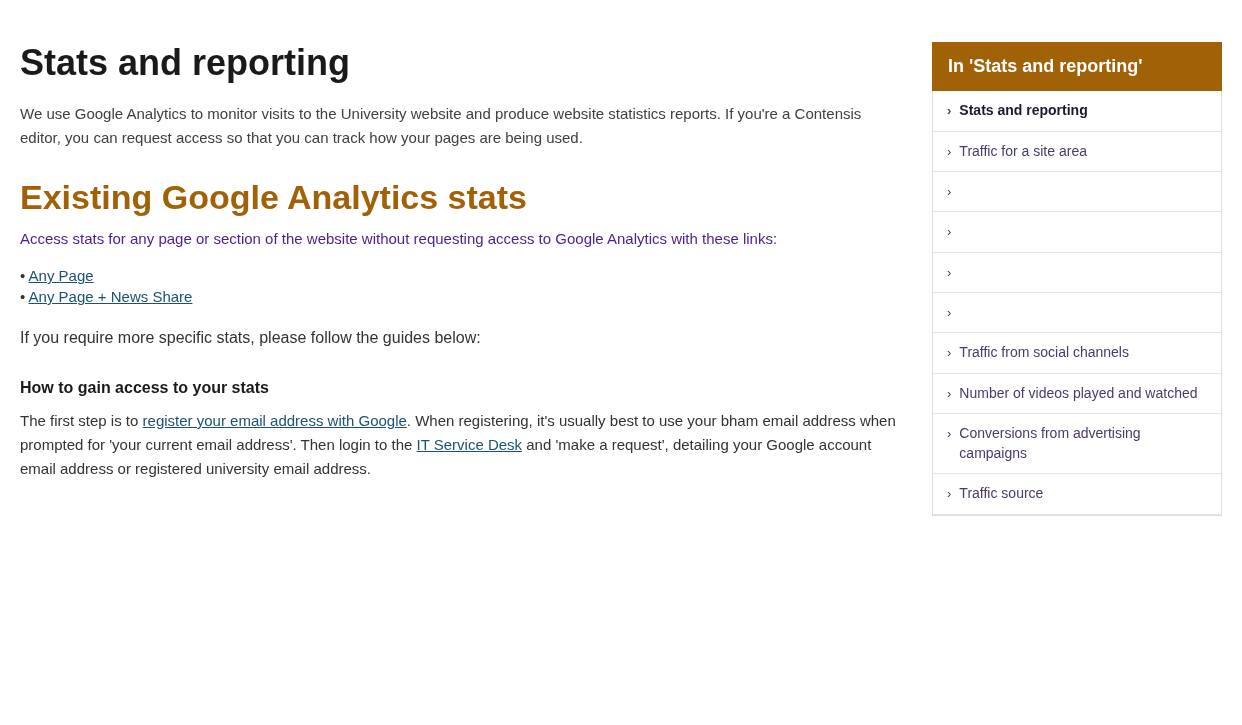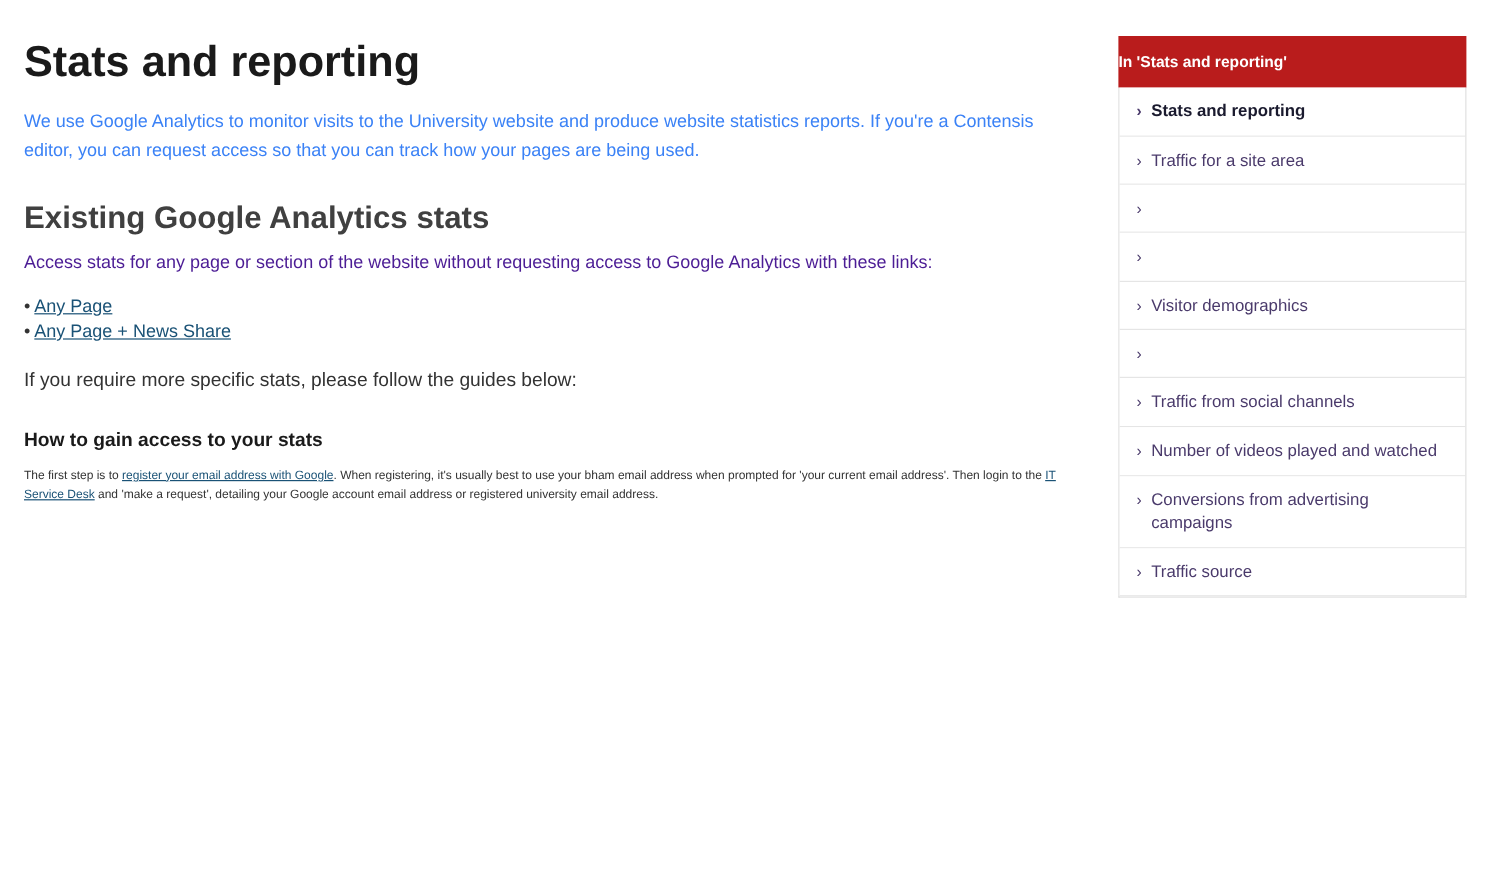--- a/index.html
+++ b/index.html
@@ -12,21 +12,21 @@
       font-family: Arial, sans-serif;
       font-size: 15px;
       color: #333;
       background: #fff;
       padding: 0;
     }
 
     .page-wrapper {
       display: flex;
       max-width: 1242px;
-      margin: 0 auto;
+      margin: 12px auto;
       padding: 30px 20px 30px 20px;
       gap: 30px;
     }
 
     .main-content {
       flex: 1;
       min-width: 0;
       max-width: 900px;
     }
 
@@ -40,28 +40,28 @@
       font-size: 36px;
       font-weight: bold;
       color: #1a1a1a;
       margin-bottom: 18px;
       font-family: Arial, sans-serif;
     }
 
     .intro-text {
       font-size: 15px;
       line-height: 1.6;
-      color: #3b82f6;
+      color: #404040;
       margin-bottom: 28px;
     }
 
     .section-heading {
-      font-size: 26px;
-      font-weight: bold;
-      color: #404040;
+      font-size: 34px;
+      font-weight: bold;
+      color: #a16207;
       margin-bottom: 10px;
     }
 
     .section-text {
       font-size: 15px;
       line-height: 1.6;
       color: #4c1d95;
       margin-bottom: 14px;
     }
 
@@ -94,31 +94,31 @@
     }
 
     .section-heading-2 {
       font-size: 16px;
       font-weight: bold;
       color: #1a1a1a;
       margin-bottom: 12px;
     }
 
     .gain-access-text {
-      font-size: 10px;
+      font-size: 15px;
       line-height: 1.6;
       color: #333;
     }
 
     
     .sidebar-header {
-      background-color: #b91c1c;
+      background-color: #a16207;
       color: #fff;
-      padding: 14px 0;
-      font-size: 13px;
+      padding: 14px 16px;
+      font-size: 18px;
       font-weight: bold;
     }
 
     .sidebar-nav {
       border: 1px solid #ddd;
       border-top: none;
     }
 
     .sidebar-item {
       display: flex;
@@ -196,21 +196,20 @@
       <a class="sidebar-item" href="#">
         <span class="chevron">›</span>
       </a>
 
       <a class="sidebar-item" href="#">
         <span class="chevron">›</span>
       </a>
 
       <a class="sidebar-item" href="#">
         <span class="chevron">›</span>
-        <span class="item-text">Visitor demographics</span>
       </a>
 
       <a class="sidebar-item" href="#">
         <span class="chevron">›</span>
       </a>
 
       <a class="sidebar-item" href="#">
         <span class="chevron">›</span>
         <span class="item-text">Traffic from social channels</span>
       </a>

